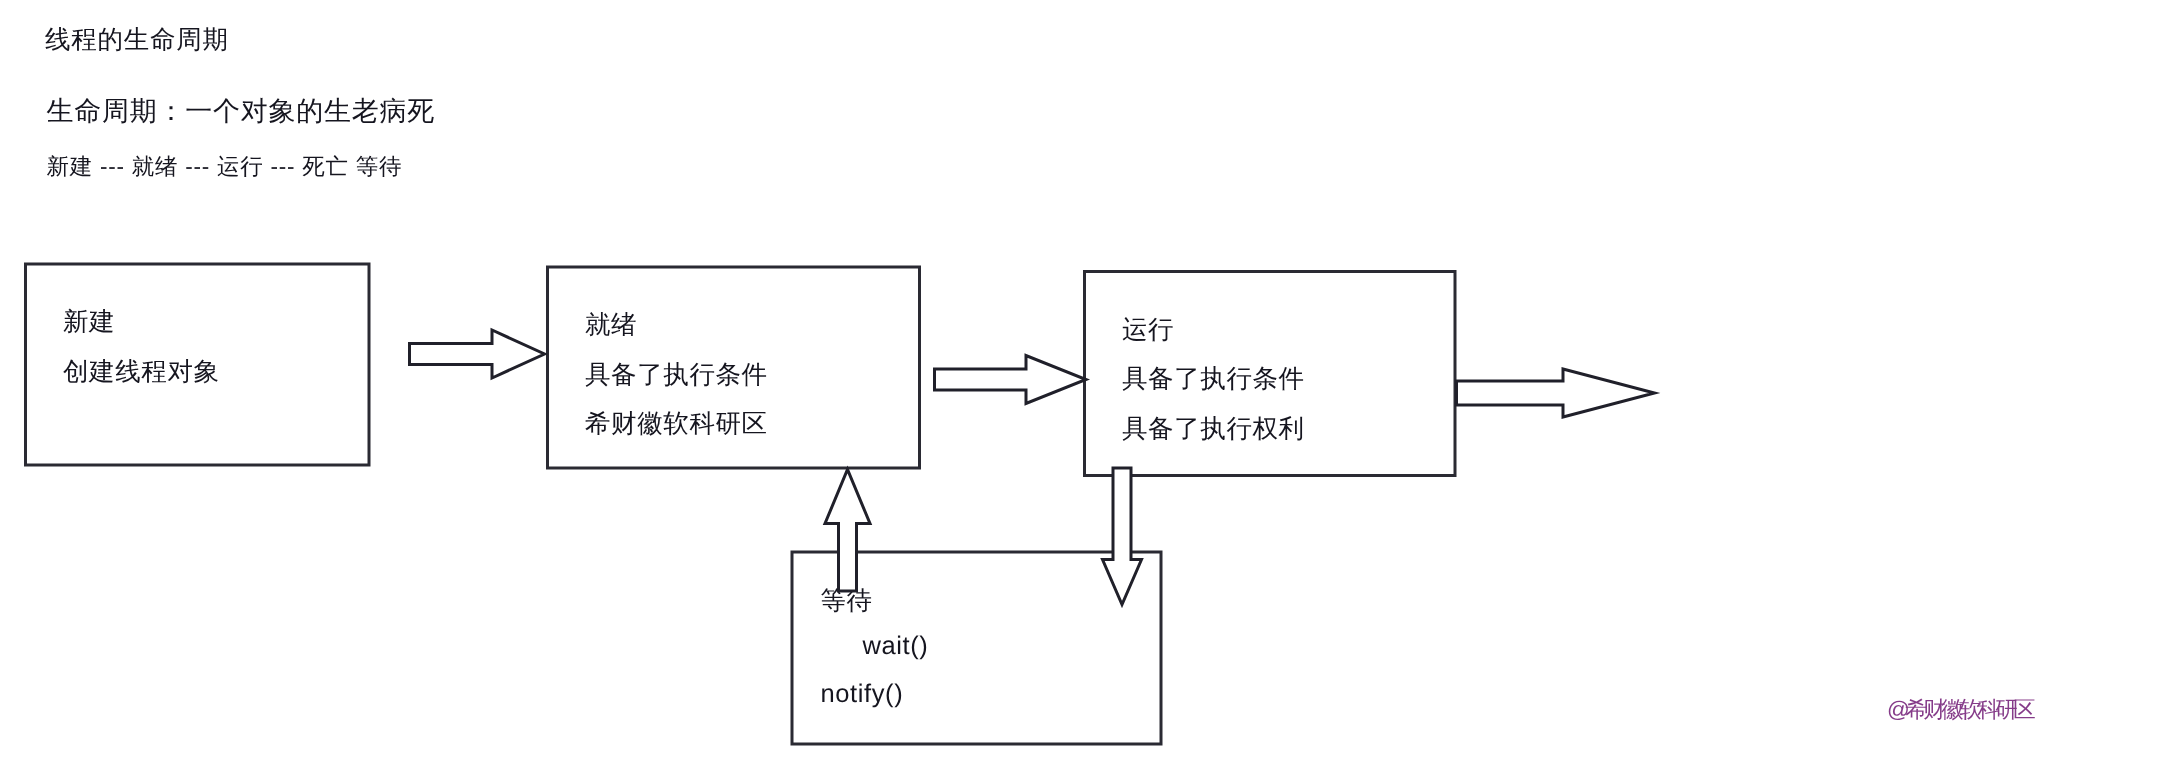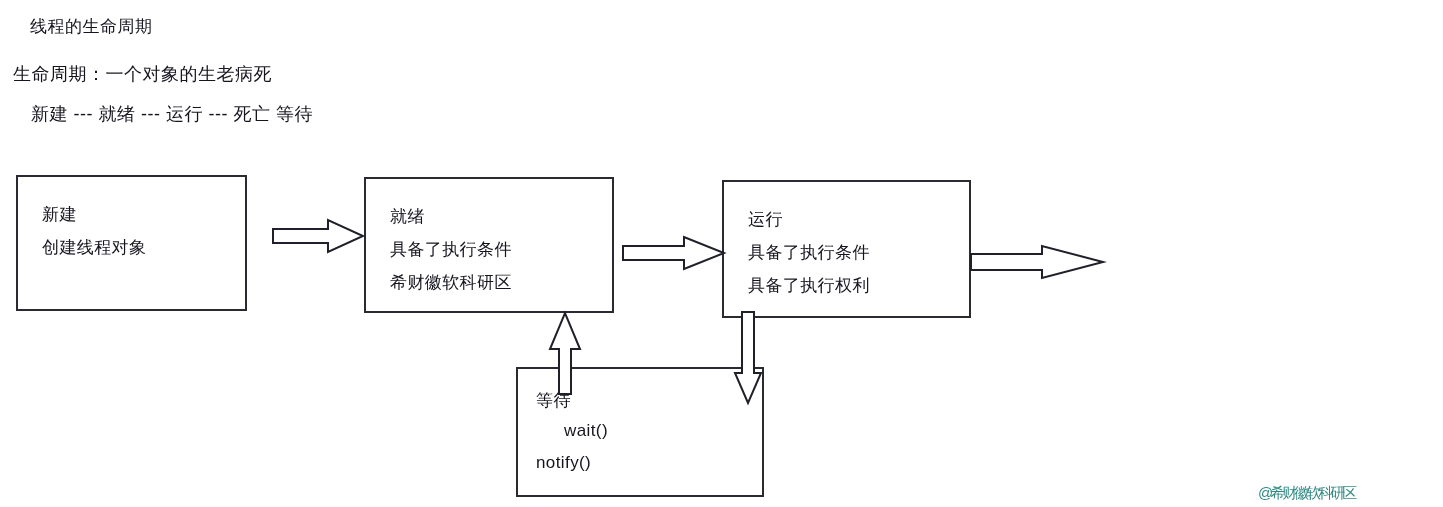--- a/index.html
+++ b/index.html
@@ -20,22 +20,22 @@
   }
 
   
   .hdr {
     position: absolute;
     white-space: nowrap;
     color: #15151f;
     letter-spacing: 0.5px;
   }
   #hdr-title   { left: 30px;  top: 15px;  font-size: 17px; }
-  #hdr-line2   { left: 13px;  top: 62px;  font-size: 18px; }
-  #hdr-line3   { left: 31px;  top: 102px; font-size: 18px; }
+  #hdr-line2   { left: 31px;  top: 62px;  font-size: 18px; }
+  #hdr-line3   { left: 31px;  top: 102px; font-size: 15px; }
 
   
   .box {
     position: absolute;
     border: 2px solid #2a2a33;
     background: #ffffff;
     box-sizing: border-box;
   }
   .box-text {
     position: absolute;
@@ -46,21 +46,21 @@
     letter-spacing: 0.4px;
   }
   .box-text.l0 { top: 26px; }
   .box-text.l1 { top: 59px; }
   .box-text.l2 { top: 92px; }
 
   #box-new      { left: 16px;   top: 175px; width: 231px; height: 136px; }
   #box-ready    { left: 364px;  top: 177px; width: 250px; height: 136px; }
   #box-running  { left: 722px;  top: 180px; width: 249px; height: 138px; }
   #box-dead     { left: 1115px; top: 182px; width: 249px; height: 134px; }
-  #box-wait     { left: 516px;  top: 367px; width: 248px; height: 130px; }
+  #box-wait     { left: 527px;  top: 367px; width: 248px; height: 130px; }
 
   #box-dead .box-text.l0 { top: 30px; }
   #box-dead .box-text.l1 { top: 63px; }
   #box-wait .box-text.l0 { top: 20px; }
   #box-wait .box-text.l1 { top: 52px; margin-left: 28px; }
   #box-wait .box-text.l2 { top: 84px; }
   #box-wait .box-text    { left: 18px; }
 
   
   .arrow {
@@ -79,25 +79,24 @@
   #arrow-running-dead  { left: 970px; top: 245px; }
   #arrow-wait-up       { left: 548px; top: 311px; }
   #arrow-running-wait  { left: 733px; top: 311px; }
 
   
   #watermark {
     position: absolute;
     left: 1258px;
     top: 464px;
     font-size: 15px;
-    color: #0f766e;
+    color: #701a75;
     white-space: nowrap;
     letter-spacing: -3px;
     opacity: 0.85;
-    margin-top: 20px;
   }
 </style>
 </head>
 <body>
 
 <div id="canvas">
 
   <div class="hdr" id="hdr-title">线程的生命周期</div>
   <div class="hdr" id="hdr-line2">生命周期：一个对象的生老病死</div>
   <div class="hdr" id="hdr-line3">新建 --- 就绪 --- 运行 --- 死亡  等待</div>

